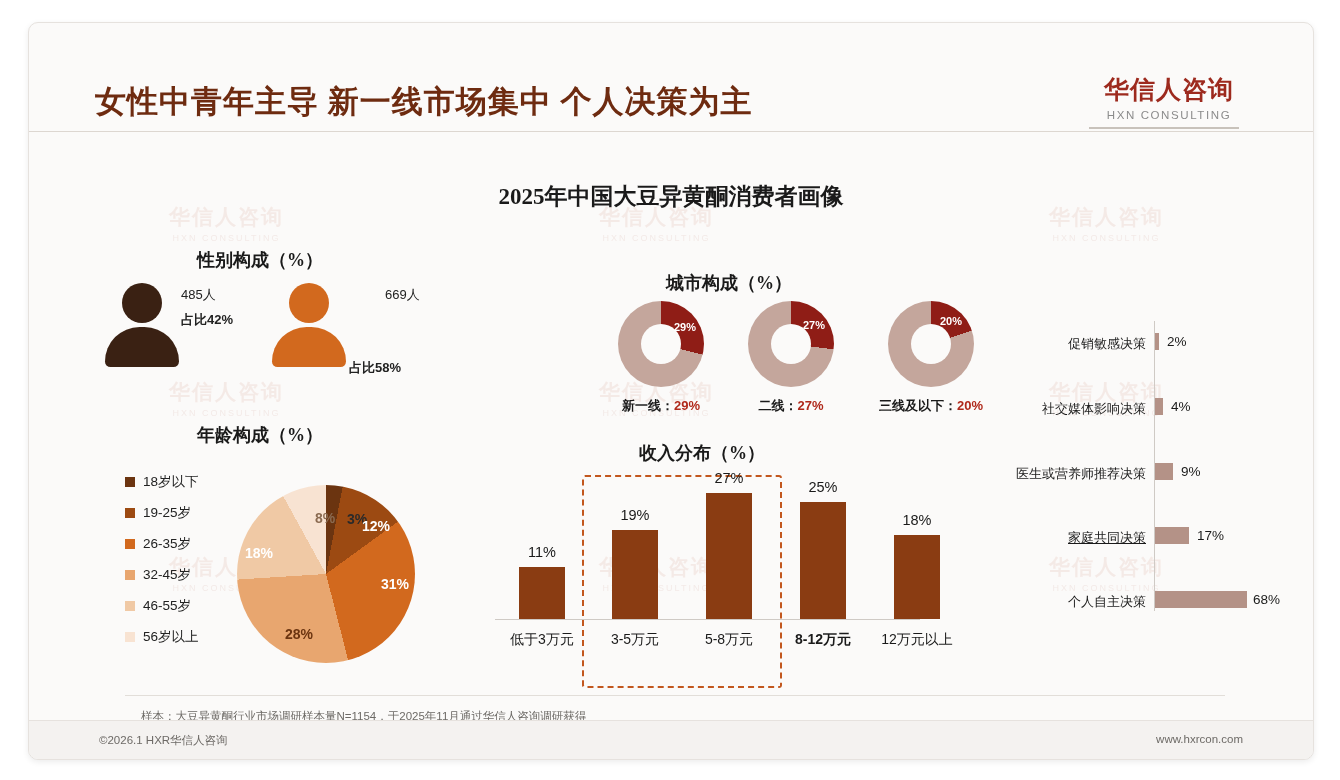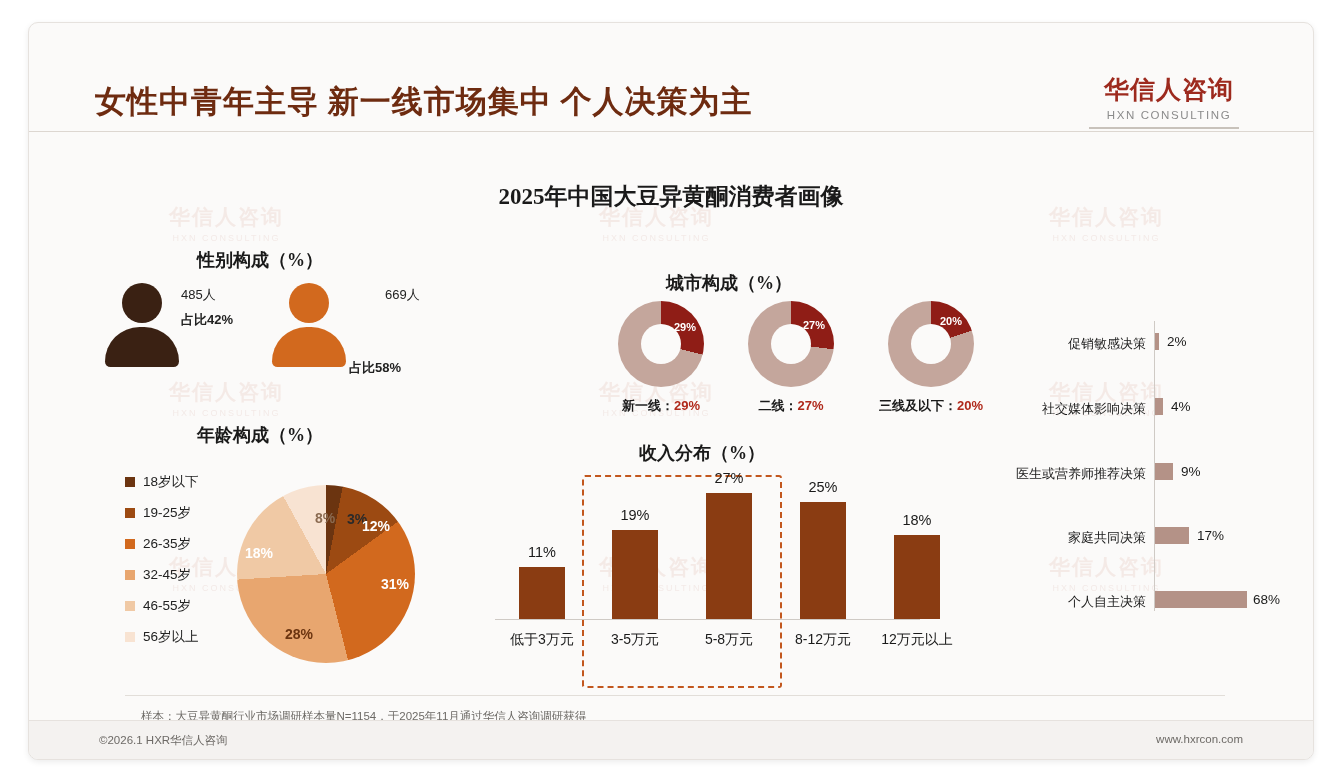--- a/index.html
+++ b/index.html
@@ -250,42 +250,42 @@
   <div class="bar" style="left:583px;top:507px;width:46px;height:89px;"></div>
   <div class="bar-val" style="left:578px;top:484px;width:56px;">19%</div>
   <div class="bar-cat" style="left:558px;top:608px;width:96px;">3-5万元</div>
 
   <div class="bar" style="left:677px;top:470px;width:46px;height:126px;"></div>
   <div class="bar-val" style="left:672px;top:447px;width:56px;">27%</div>
   <div class="bar-cat" style="left:652px;top:608px;width:96px;">5-8万元</div>
 
   <div class="bar" style="left:771px;top:479px;width:46px;height:117px;"></div>
   <div class="bar-val" style="left:766px;top:456px;width:56px;">25%</div>
-  <div class="bar-cat" style="left:746px;top:608px;width:96px;">8-12万元</div>
+  <div class="bar-cat" style="left:746px;top:608px;width:96px;font-weight:bold;">8-12万元</div>
 
   <div class="bar" style="left:865px;top:512px;width:46px;height:84px;"></div>
   <div class="bar-val" style="left:860px;top:489px;width:56px;">18%</div>
   <div class="bar-cat" style="left:836px;top:608px;width:104px;">12万元以上</div>
 
 
   <div class="vaxis" style="left:1125px;top:298px;height:290px;"></div>
 
   <div class="hrow-lab" style="left:955px;top:312px;width:162px;">促销敏感决策</div>
   <div class="hbar" style="left:1126px;top:310px;width:4px;"></div>
   <div class="hbar-val" style="left:1138px;top:311px;">2%</div>
 
   <div class="hrow-lab" style="left:955px;top:377px;width:162px;">社交媒体影响决策</div>
   <div class="hbar" style="left:1126px;top:375px;width:8px;"></div>
   <div class="hbar-val" style="left:1142px;top:376px;">4%</div>
 
   <div class="hrow-lab" style="left:945px;top:442px;width:172px;">医生或营养师推荐决策</div>
   <div class="hbar" style="left:1126px;top:440px;width:18px;"></div>
   <div class="hbar-val" style="left:1152px;top:441px;">9%</div>
 
-  <div class="hrow-lab" style="left:955px;top:506px;width:162px;">家庭共同决策</div>
+  <div class="hrow-lab" style="left:955px;top:506px;width:162px;text-decoration:underline;">家庭共同决策</div>
   <div class="hbar" style="left:1126px;top:504px;width:34px;"></div>
   <div class="hbar-val" style="left:1168px;top:505px;">17%</div>
 
   <div class="hrow-lab" style="left:955px;top:570px;width:162px;">个人自主决策</div>
   <div class="hbar" style="left:1126px;top:568px;width:92px;"></div>
   <div class="hbar-val" style="left:1224px;top:569px;">68%</div>
 
   <div class="footline"></div>
   <div class="note">样本：大豆异黄酮行业市场调研样本量N=1154，于2025年11月通过华信人咨询调研获得</div>
   <div class="foot">

